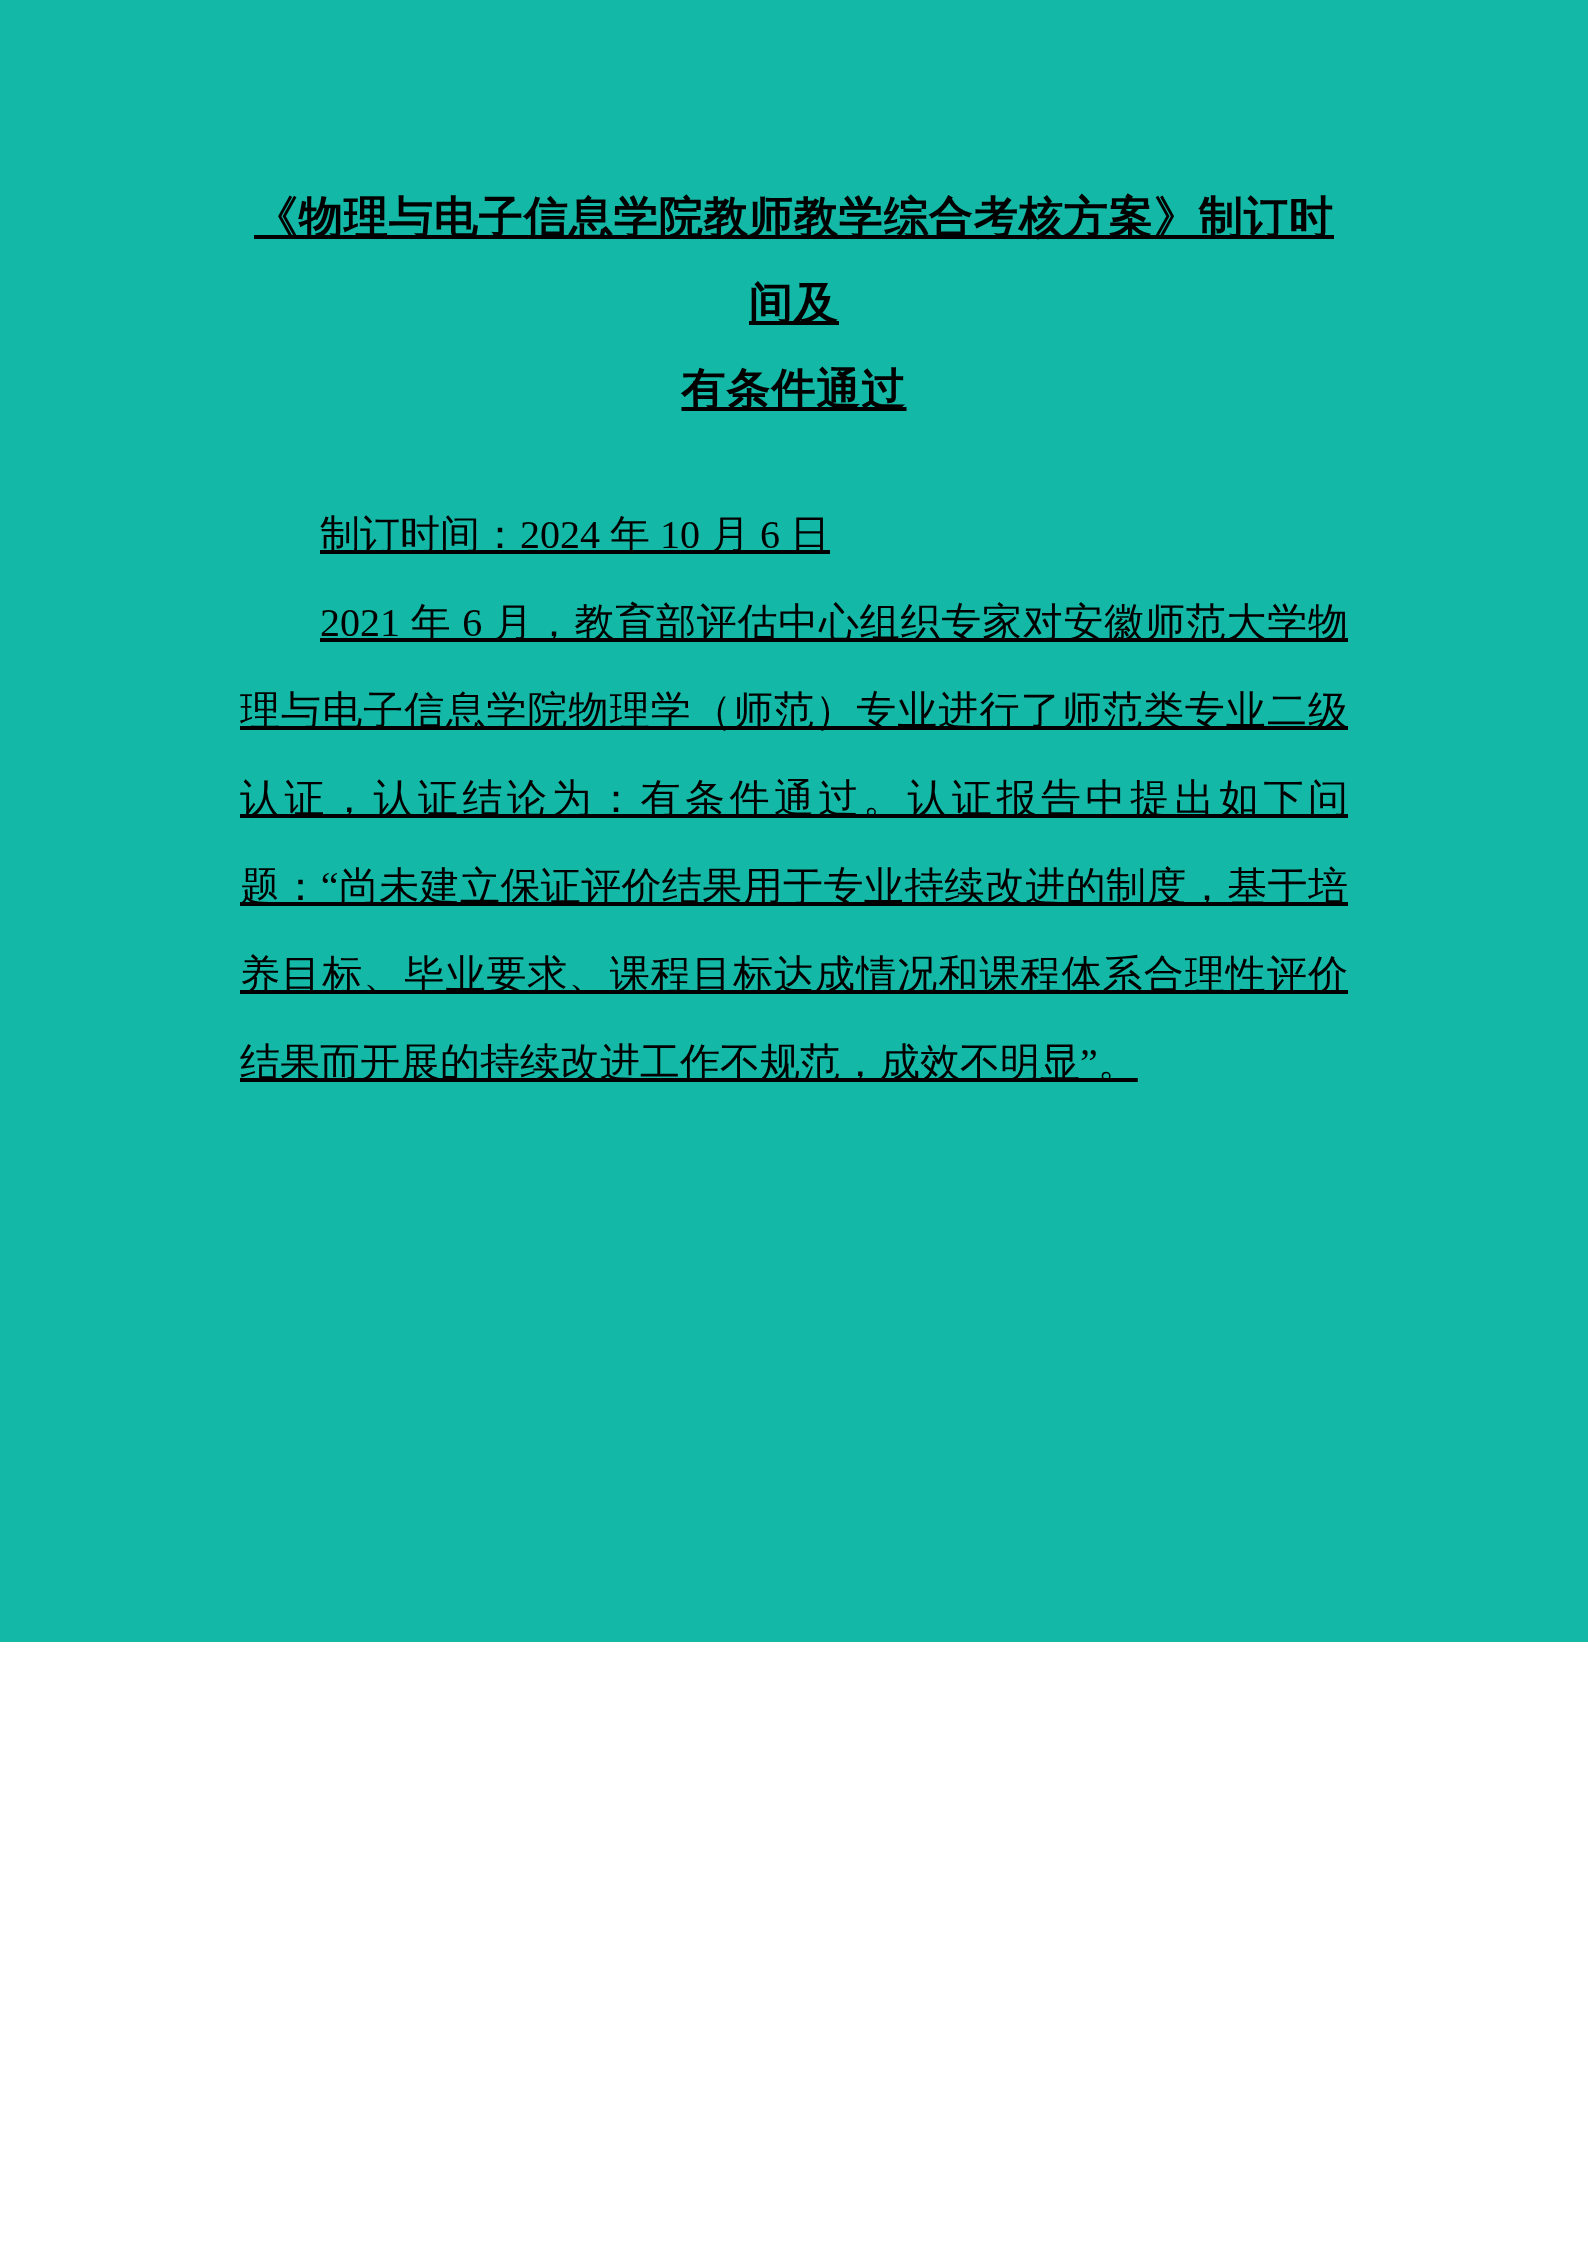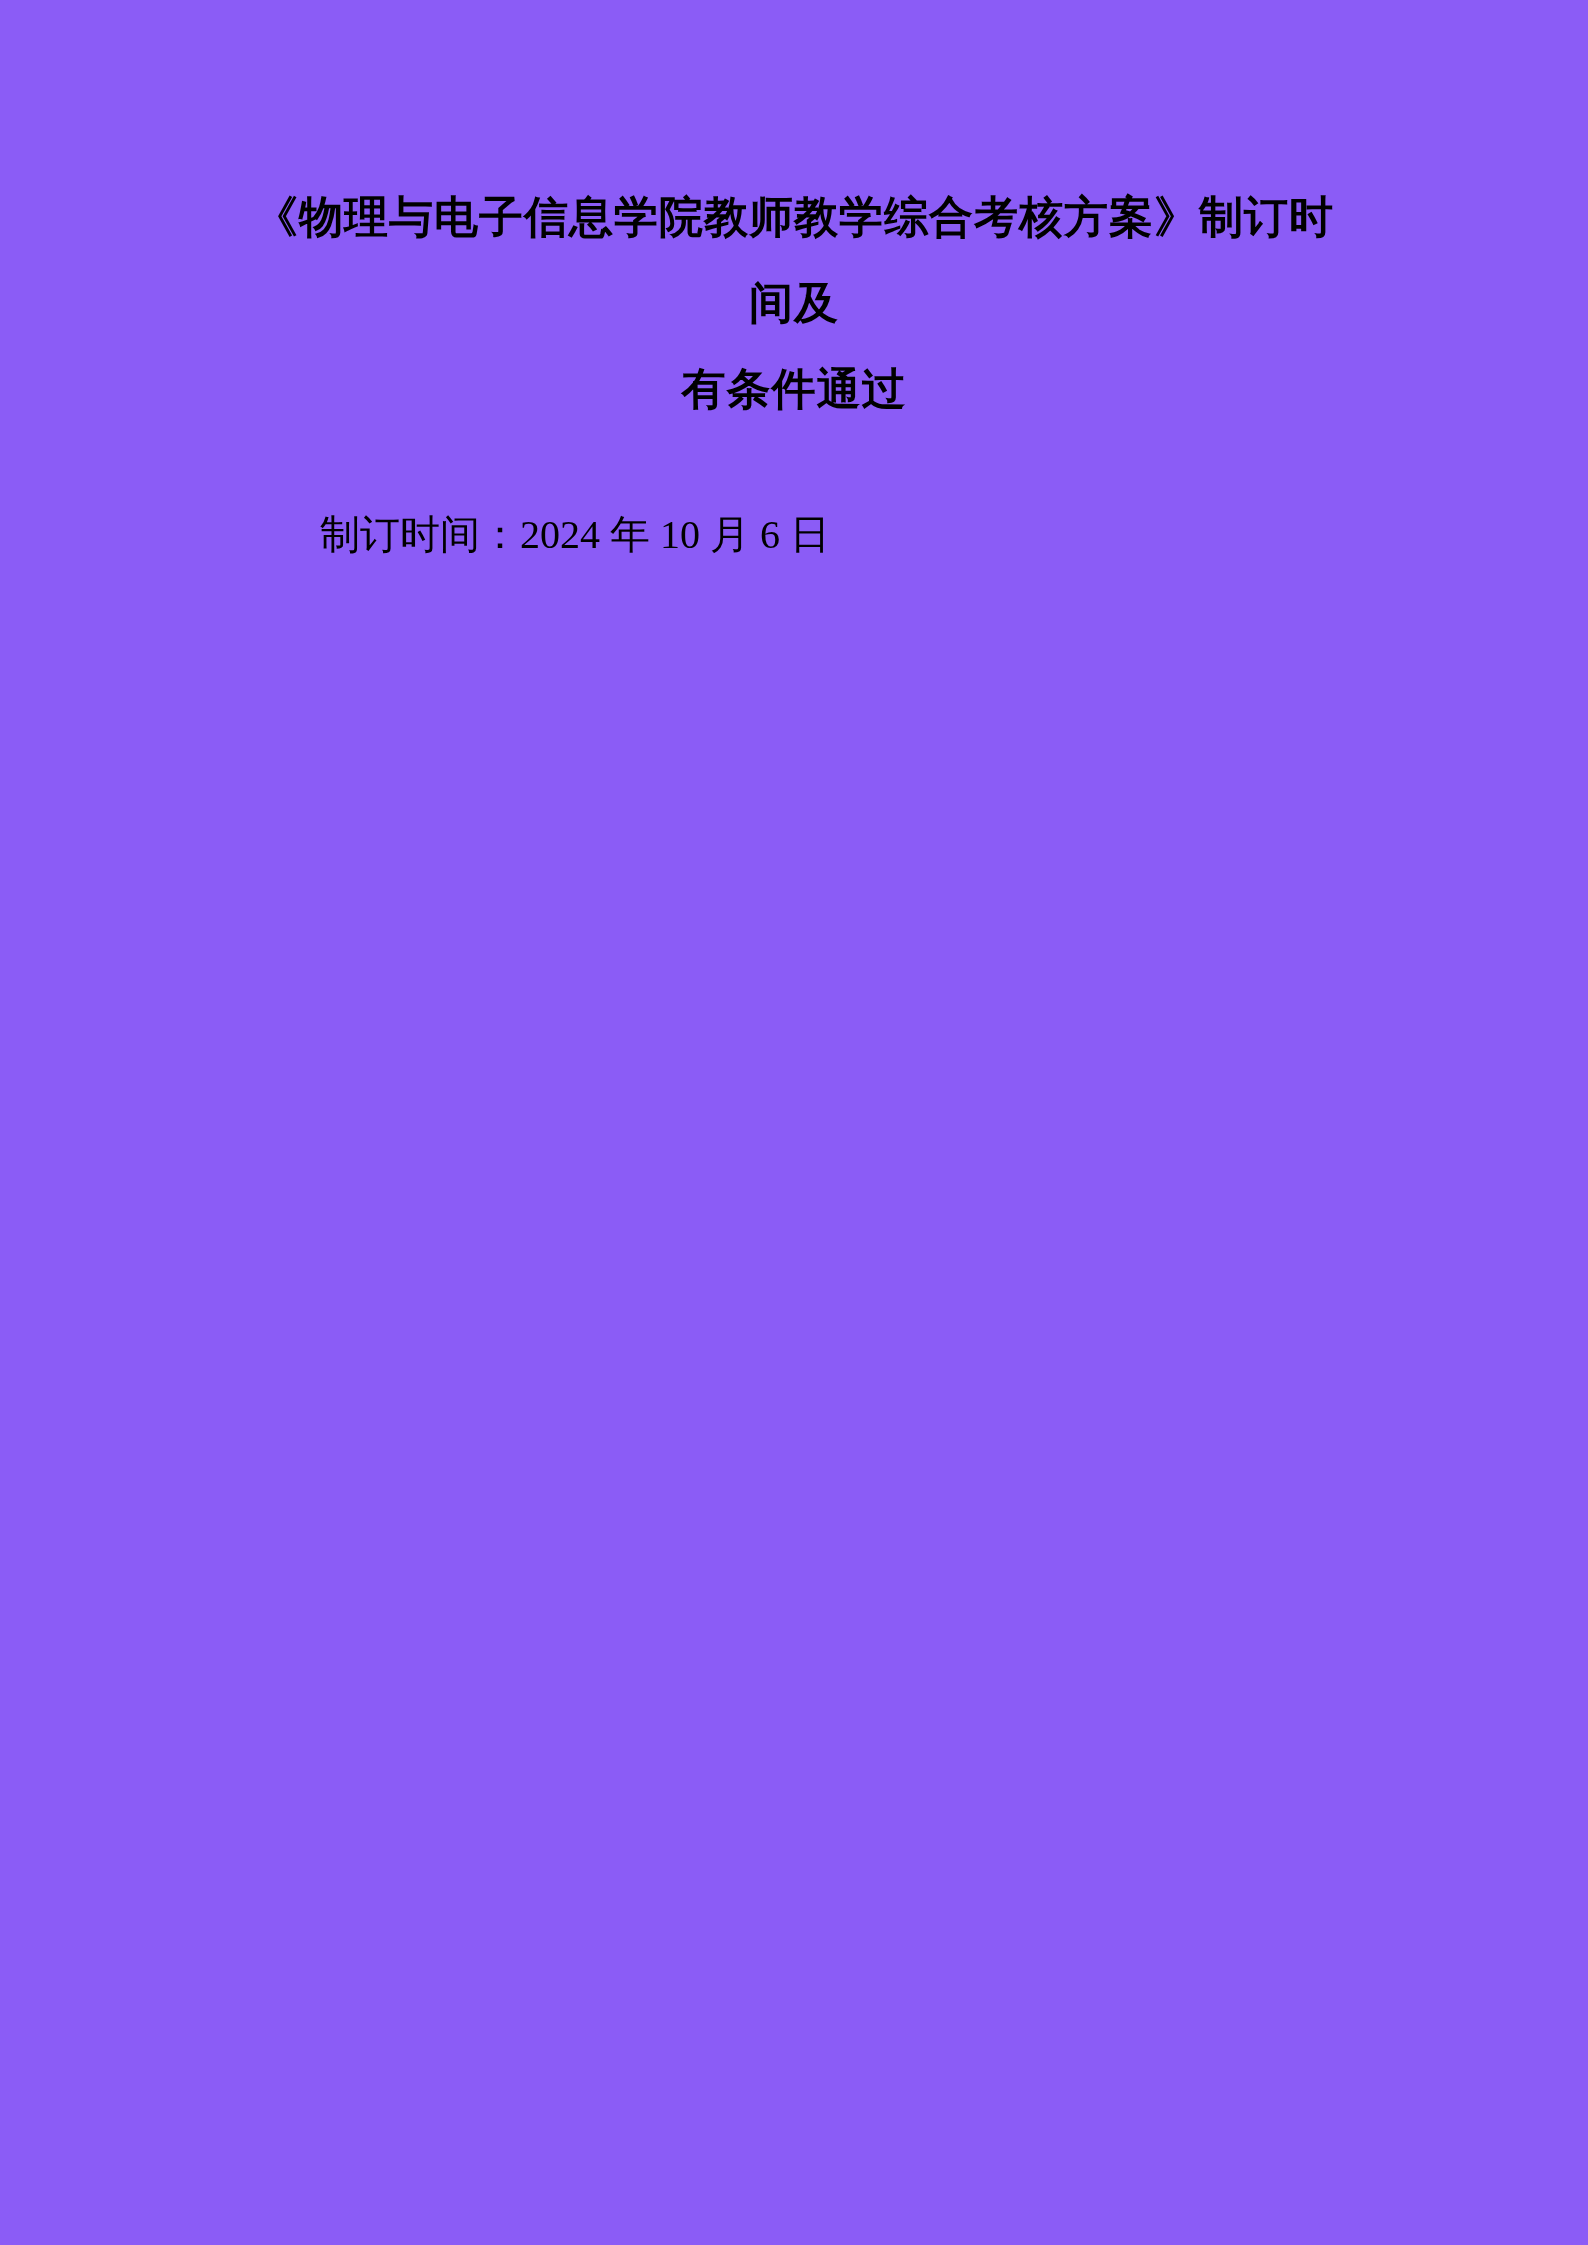--- a/index.html
+++ b/index.html
@@ -3,27 +3,28 @@
 <meta charset="utf-8">
 <style>
   html, body {
     margin: 0;
     padding: 0;
     background: #ffffff;
   }
   .page {
     position: relative;
     width: 1588px;
-    height: 2245px;
+    height: 1642px;
     box-sizing: border-box;
-    background: #8b5cf6;
+    background: #14b8a6;
     color: #000000;
     padding: 175px 240px 0 240px;
     font-family: "Liberation Serif", "DejaVu Serif", serif;
     overflow: hidden;
+    text-decoration: underline;
   }
   .doc-title {
     margin: 0 0 58px 0;
     font-size: 44px;
     font-weight: 700;
     line-height: 86px;
     text-align: center;
     letter-spacing: 1px;
   }
   .title-line {
@@ -43,14 +44,15 @@
 <body>
 
 <div class="page">
   <h1 class="doc-title">
     <span class="title-line">《物理与电子信息学院教师教学综合考核方案》制订时间及</span>
     <span class="title-line">有条件通过</span>
   </h1>
 
   <p class="doc-paragraph">制订时间：2024 年 10 月 6 日</p>
 
+  <p class="doc-paragraph">2021 年 6 月，教育部评估中心组织专家对安徽师范大学物理与电子信息学院物理学（师范）专业进行了师范类专业二级认证，认证结论为：有条件通过。认证报告中提出如下问题：“尚未建立保证评价结果用于专业持续改进的制度，基于培养目标、毕业要求、课程目标达成情况和课程体系合理性评价结果而开展的持续改进工作不规范，成效不明显”。</p>
 
 </div>
 
 </body></html>

